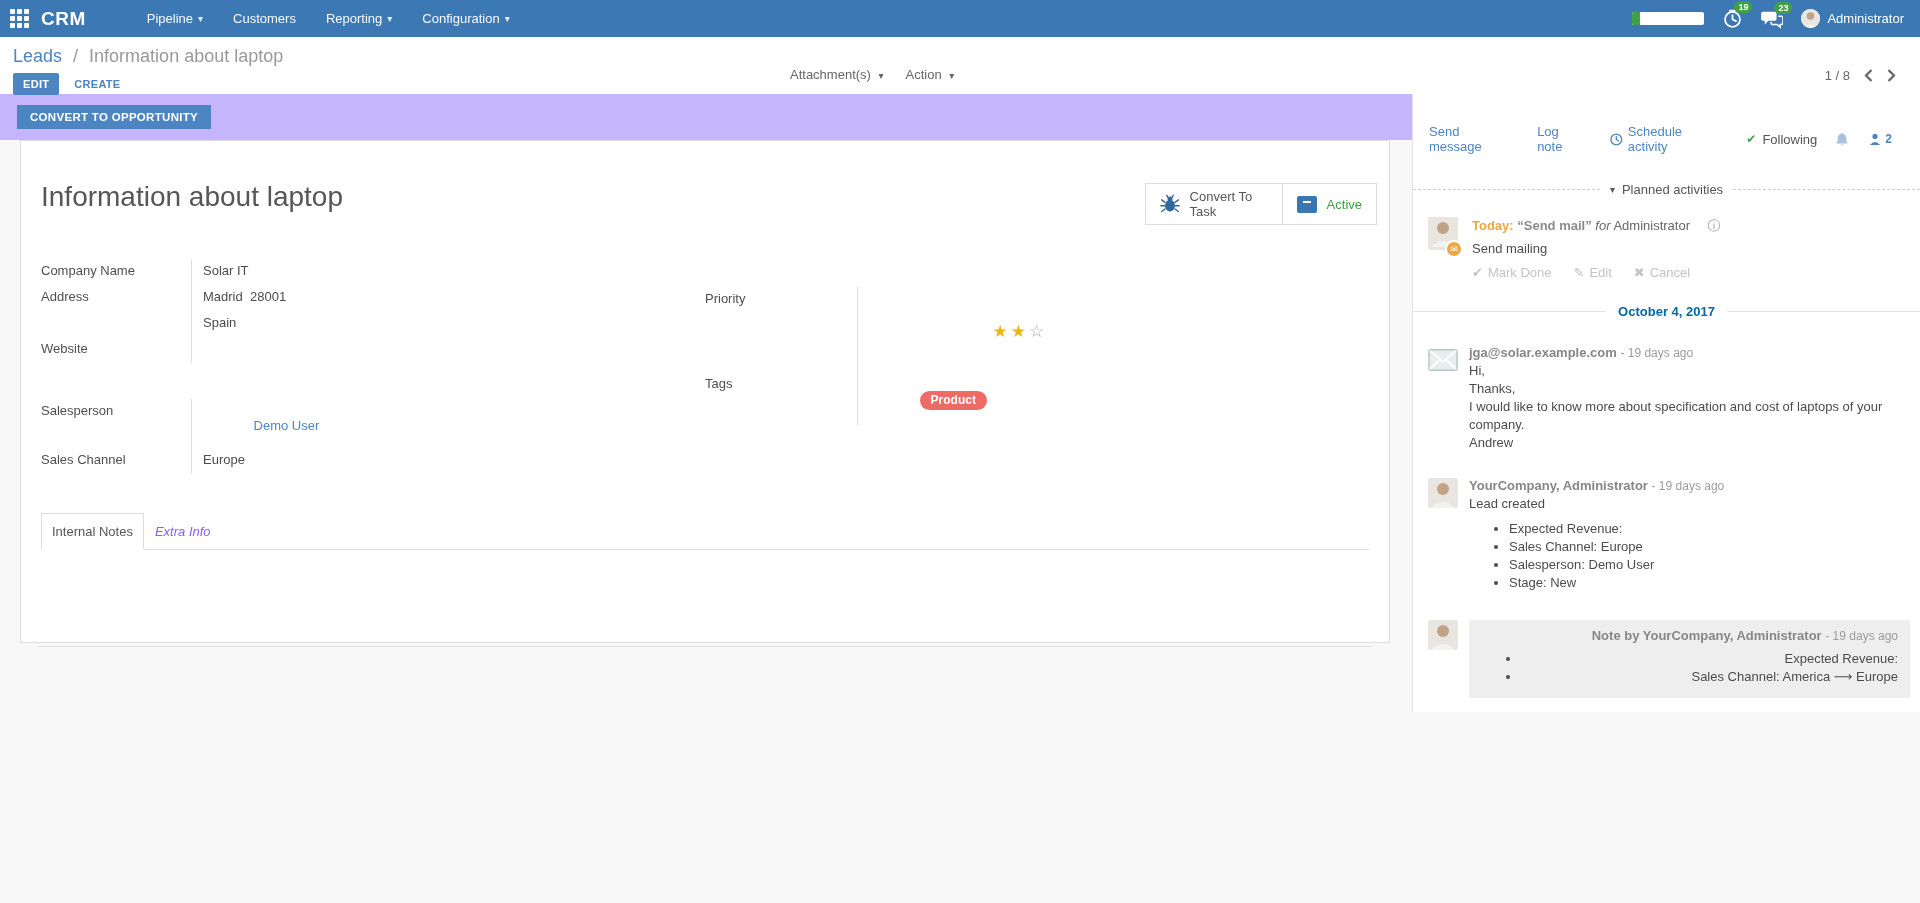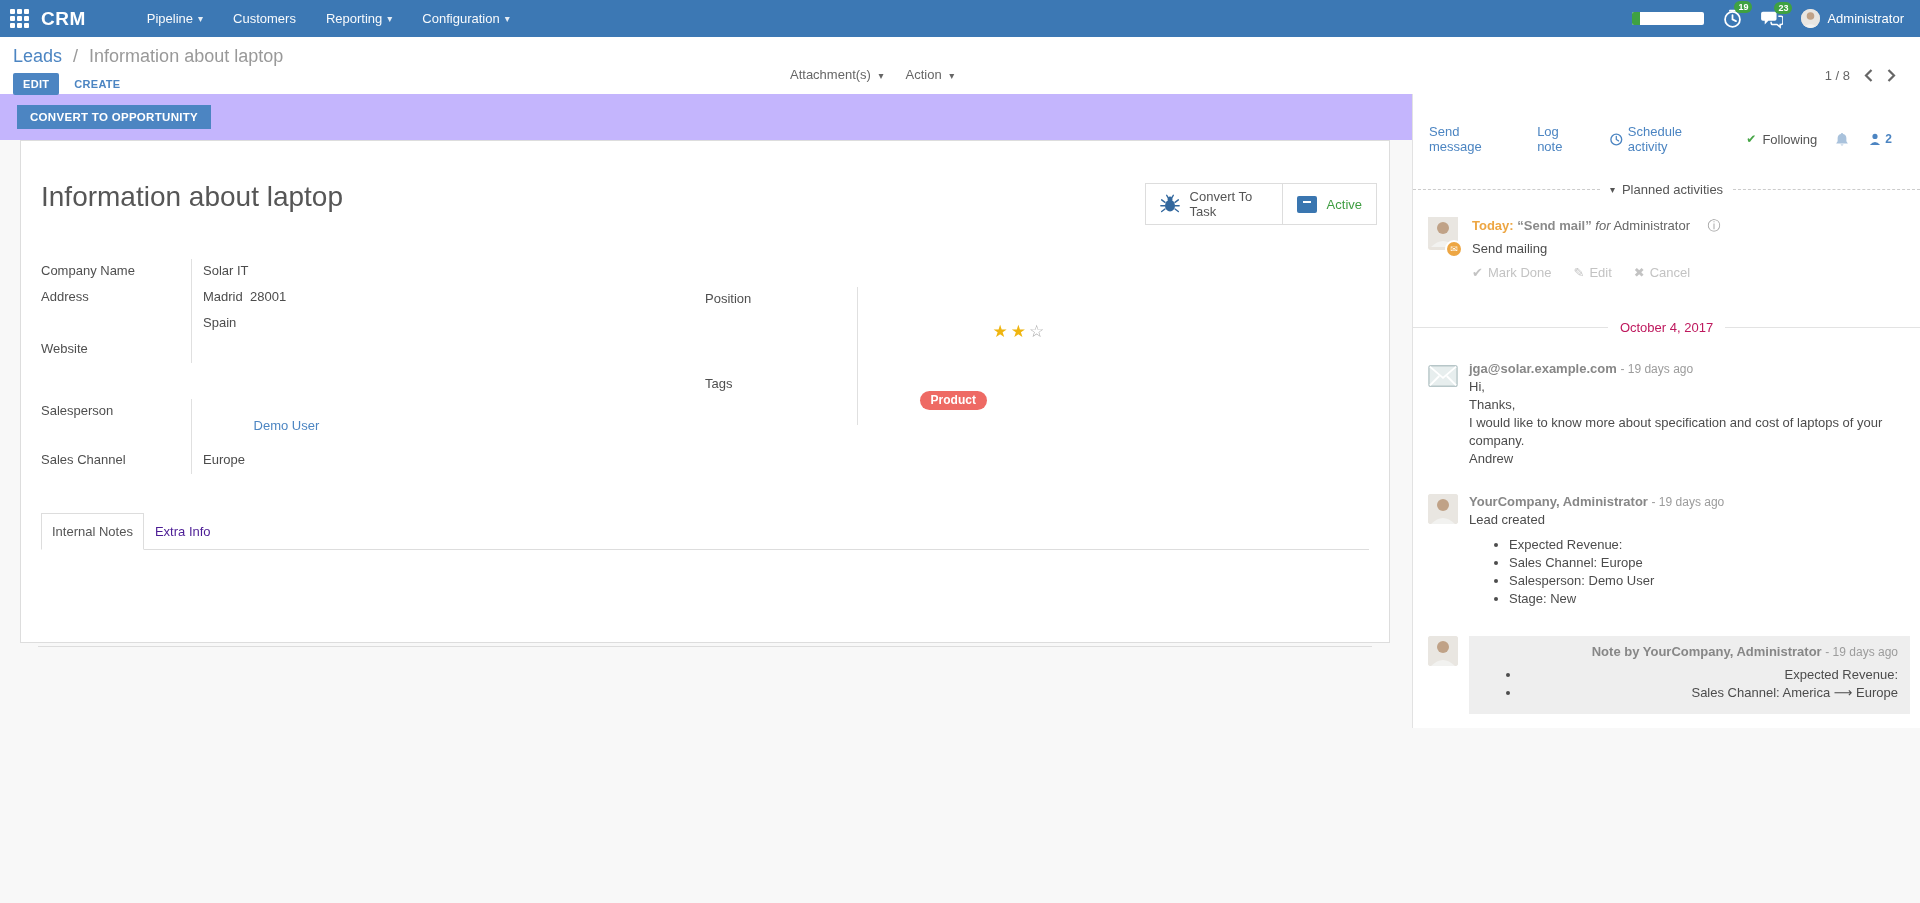--- a/index.html
+++ b/index.html
@@ -96,21 +96,21 @@
     display:inline-block; background:#ee6a64; color:#fff; font-size:12px; font-weight:bold;
     padding:2px 11px; border-radius:10px; line-height:15px; cursor:pointer;
   }
 
   
   .tabs { margin:38px 20px 0 20px; border-bottom:1px solid #ddd; display:flex; }
   .tab {
     padding:10px 10px; font-size:13px; cursor:pointer; position:relative; top:1px;
   }
   .tab.active { background:#fff; border:1px solid #ddd; border-bottom:1px solid #fff; color:#555;}
-  .tab.inactive { color:#4c1d95; border:1px solid transparent;}
+  .tab.inactive { color:#8b5cf6; border:1px solid transparent;font-style:italic;}
   .tab-content { height:96px; }
   .bottom-rule { border-top:1px solid #ddd; margin:0 17px; }
 
   
   .right-col { width:508px; flex:none; background:#f8f8f8; }
   .chatter { background:#fff; border-left:1px solid #e2e2e2; padding:0 0 14px 0; }
   .chatter-top { display:flex; align-items:center; padding:30px 28px 0 16px; }
   .chat-link { color:#4c85c2; cursor:pointer; margin-right:24px; display:flex; align-items:center; gap:5px;}
   .following { margin-left:auto; display:flex; align-items:center; gap:6px; color:#555; cursor:pointer;}
   .check-green { color:#46a546; font-size:12px; }
@@ -134,21 +134,21 @@
   .act-line1 { line-height:17px; }
   .act-due { color:#eda643; font-weight:bold; }
   .act-summary { color:#8b8b8b; font-weight:bold; }
   .act-for { font-style:italic; color:#666; }
   .act-assignee { color:#666; }
   .info-icon { color:#9e9e9e; margin-left:14px; font-size:13px; }
   .act-note { margin-top:7px; color:#4c4c4c; }
   .act-actions { margin-top:9px; display:flex; gap:22px; color:#c3c3c3; }
   .act-action { cursor:pointer; display:flex; gap:5px; align-items:center;}
 
-  .date-sep { display:flex; align-items:center; margin-top:40px; color:#be185d; font-weight:normal; }
+  .date-sep { display:flex; align-items:center; margin-top:24px; color:#0369a1; font-weight:bold; }
   .date-sep::before, .date-sep::after { content:""; flex:1; border-top:1px solid #e3e3e3; }
   .date-sep span { padding:0 12px; }
 
   .message { display:flex; padding:26px 12px 0 15px; }
   .msg-body { margin-left:11px; flex:1; min-width:0; }
   .msg-author { color:#878787; font-weight:bold; }
   .msg-time { color:#9c9c9c; font-size:12px; font-weight:normal; }
   .msg-text { color:#4c4c4c; line-height:18px; margin-top:2px; }
   .msg-text div { margin:0; }
   .msg-body ul { margin:7px 0 2px; padding-left:40px; color:#4c4c4c; }
@@ -304,21 +304,21 @@
               <span class="flink">Demo User</span>
             </div>
             <div class="flabel">Sales Channel</div>
             <div class="fvalue">Europe</div>
           </div>
         </div>
 
         <div class="fcol fcol-right">
           <div class="fspacer-sm"></div>
           <div class="fgroup fgroup-right">
-            <div class="flabel">Position</div>
+            <div class="flabel">Priority</div>
             <div class="fvalue">
               <span class="stars">
                 <span class="star-on">★</span><span class="star-on">★</span><span class="star-off">☆</span>
               </span>
             </div>
             <div class="flabel">Tags</div>
             <div class="fvalue">
               <span class="tag-pill">Product</span>
             </div>
           </div>

